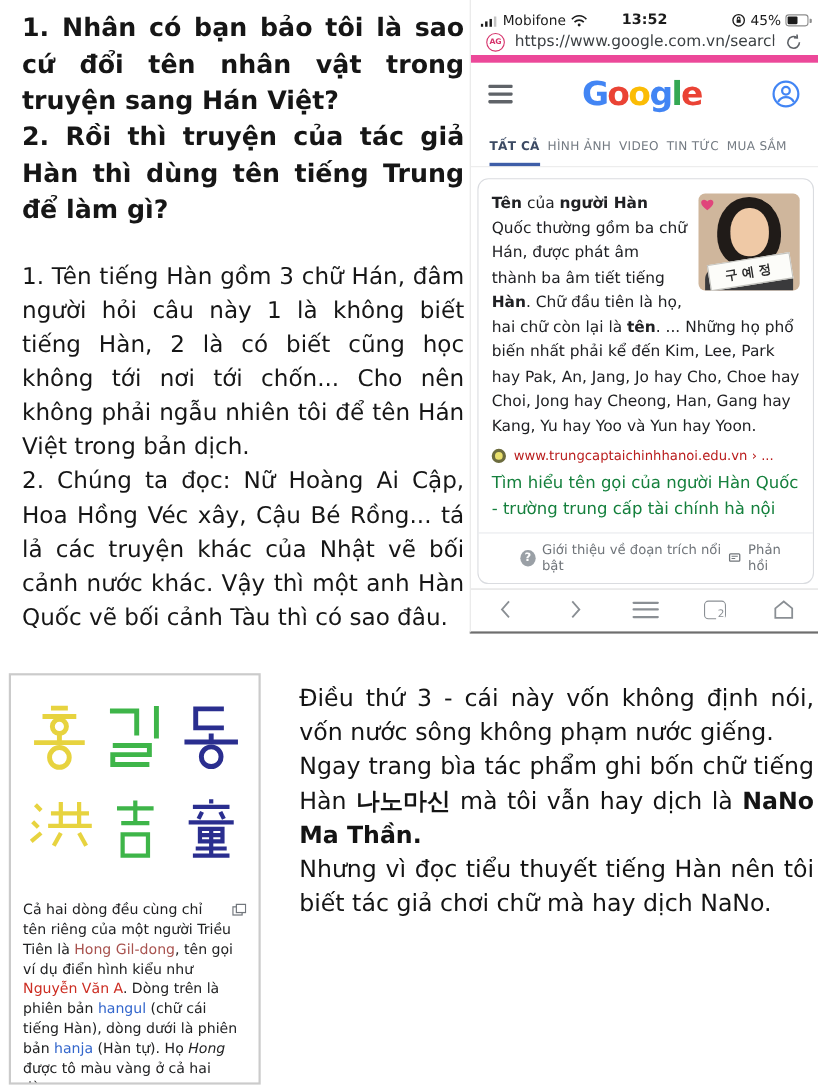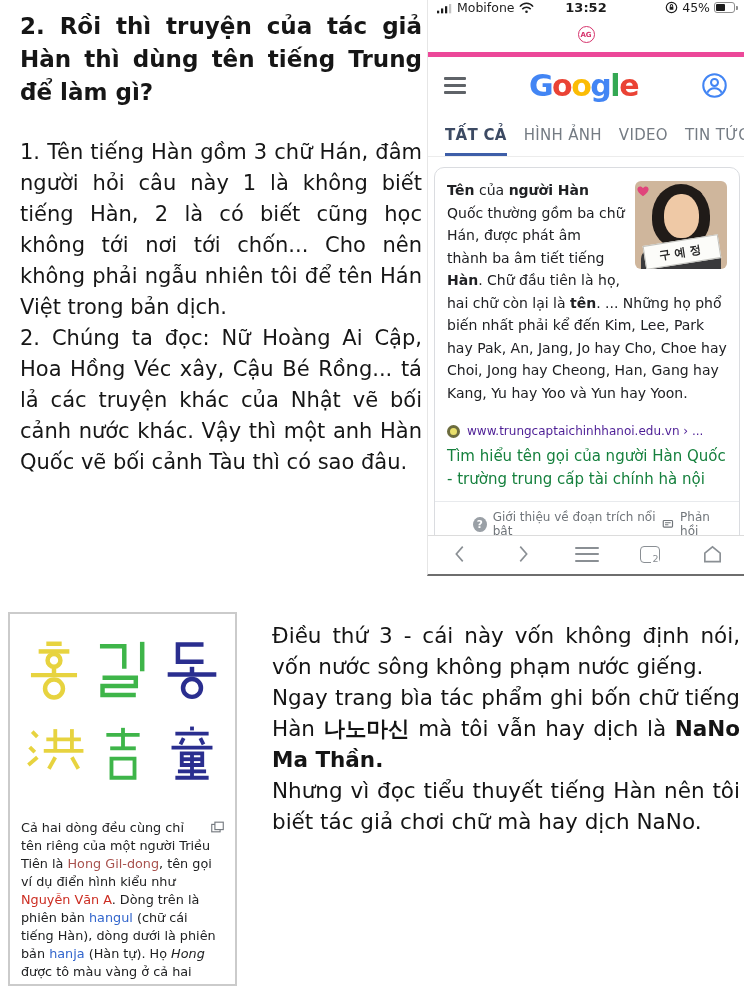--- a/index.html
+++ b/index.html
@@ -14,64 +14,64 @@
   .left-block p.a.first { margin-top:28px; }
 
   
   .right-block { position:absolute; left:272px; top:620px; width:468px; color:#141414; }
   .right-block p { font-size:21.5px; line-height:31px; text-align:justify; }
   .right-block b { font-weight:bold; }
 
   
   .phone { position:absolute; left:427px; top:0; width:317px; height:576px; background:#fff;
            border-left:1px solid #e6e6e6; border-bottom:2px solid #6e6e6e; overflow:hidden; }
-  .status-bar { height:26px; display:flex; align-items:flex-start; padding:0 9px; font-size:12.5px; color:#1c1c1c; }
+  .status-bar { height:26px; display:flex; align-items:flex-end; padding:0 9px; font-size:12.5px; color:#1c1c1c; }
   .sb-left { flex:1; display:flex; align-items:center; gap:4px; }
   .sb-time { font-weight:bold; font-size:13px; }
   .sb-right { flex:1; display:flex; align-items:center; gap:4px; justify-content:flex-end; font-size:12.5px; }
   .batt { width:21px; height:11px; border:1px solid #8d8d8d; border-radius:3px; position:relative; }
   .batt::after { content:""; position:absolute; right:-3.5px; top:2.5px; width:2px; height:4px; background:#8d8d8d; border-radius:0 1px 1px 0; }
   .batt i { position:absolute; left:1px; top:1px; bottom:1px; width:45%; background:#1c1c1c; border-radius:1px; }
 
-  .address-bar { height:31px; display:flex; align-items:center; gap:9px; padding:0 14px; border-bottom:5px solid #ec4899;flex-direction:column; }
+  .address-bar { height:31px; display:flex; align-items:center; gap:9px; padding:0 14px; border-bottom:7px solid #ec4899; }
   .favicon-ag { width:17px; height:17px; border:1.6px solid #d6336c; border-radius:50%; color:#d6336c;
                 font-size:7px; font-weight:bold; display:flex; align-items:center; justify-content:center; flex:none; }
   .url-text { flex:1; font-size:14px; color:#3c4043; white-space:nowrap; overflow:hidden; }
 
   .g-header { height:56px; display:flex; align-items:center; justify-content:space-between; padding:0 16px; }
   .menu-ic { width:22px; display:flex; flex-direction:column; gap:4px; }
   .menu-ic i { height:3px; background:#5f6368; border-radius:1px; }
   .g-logo { font-size:30px; font-weight:bold; letter-spacing:-1.5px; }
   .gl-b { color:#4285F4; } .gl-r { color:#EA4335; } .gl-y { color:#FBBC05; } .gl-g { color:#34A853; }
 
   .search-box { margin:2px 16px 0; height:40px; border:1.5px solid #dfe1e5; border-radius:10px;
                 display:flex; align-items:center; gap:10px; padding:0 12px; }
   .query { flex:1; font-size:15.5px; color:#202124; white-space:nowrap; overflow:hidden; }
   .clear-x { font-size:19px; color:#70757a; line-height:1; }
 
-  .tabs { margin-top:13px; display:flex; gap:17px; padding-left:17px; font-size:15px; letter-spacing:.3px;
+  .tabs { margin-top:13px; display:flex; gap:7px; padding-left:17px; font-size:11px; letter-spacing:.3px;
           color:#747b83; border-bottom:1px solid #ececec; white-space:nowrap; }
   .tab { padding-bottom:9px; }
   .tab.active { color:#3c4a63; font-weight:bold; border-bottom:3px solid #3e5ea8; }
 
   .card { margin:10px 4px 0 6px; border:1px solid #dadce0; border-radius:10px; padding:11px 12px 0; background:#fff; }
   .snippet-text { font-size:14px; line-height:22.5px; color:#202124; }
   .snippet-text b { font-weight:bold; }
   .photo { float:right; width:92px; height:88px; margin:2px 0 8px 10px; border-radius:6px;
            position:relative; overflow:hidden; background:#cfb69c; }
   .photo .hair { position:absolute; left:17px; top:3px; width:58px; height:64px; background:#201b18; border-radius:50% 50% 44% 44%; }
   .photo .face { position:absolute; left:29px; top:13px; width:35px; height:44px; background:#efc9a6; border-radius:48% 48% 46% 46%; }
   .photo .bangs { position:absolute; left:26px; top:6px; width:41px; height:16px; background:#201b18; border-radius:50%; }
   .photo .body { position:absolute; bottom:0; left:6px; width:80px; height:20px; background:#3a3a3c; border-radius:10px 10px 0 0; }
   .photo .sign { position:absolute; bottom:5px; left:9px; width:76px; height:24px; background:#fcfcf9; border:1px solid #c2c2bd;
                  transform:rotate(-9deg); display:flex; align-items:center; justify-content:center;
                  font-size:11.5px; font-weight:bold; letter-spacing:4px; color:#2a2a2a; }
   .photo .heart { position:absolute; left:2px; top:5px; }
 
-  .source-row { display:flex; align-items:center; gap:7px; margin-top:20px; font-size:12px; color:#4c1d95; }
+  .source-row { display:flex; align-items:center; gap:7px; margin-top:8px; font-size:12px; color:#b91c1c; }
   .favicon-dot { width:13px; height:13px; border-radius:50%; border:3px solid #6c6c3e; background:#e9e06c; flex:none; }
   .result-title { font-size:15px; line-height:23px; color:#15803d; margin:7px 0 10px; }
   .card-footer { border-top:1px solid #e8eaed; margin:0 -12px; padding:8px 12px 9px 38px;
                  display:flex; align-items:center; justify-content:space-between; font-size:12px; color:#70757a; }
   .foot-left, .foot-right { display:flex; align-items:center; gap:6px; }
   .q-ic { width:15px; height:15px; border-radius:50%; background:#9aa0a6; color:#fff; font-size:10.5px; font-weight:bold;
           display:inline-flex; align-items:center; justify-content:center; }
 
   .nav-bar { position:absolute; left:0; right:0; bottom:2px; height:37px; border-top:1px solid #dcdcdc;
              display:flex; align-items:center; justify-content:space-around; background:#fff; color:#8a8f94; }
@@ -90,20 +90,21 @@
   .cap-expand { float:right; margin:2px 0 4px 6px; }
   .lk-maroon { color:#a8524e; } .lk-red { color:#cc2d22; } .lk-blue { color:#3366cc; }
   .wiki-caption em { font-style:italic; }
 </style>
 </head>
 <body>
 
 <div class="canvas">
 
   <section class="left-block">
+    <p class="q">1. Nhân có bạn bảo tôi là sao cứ đổi tên nhân vật trong truyện sang Hán Việt?</p>
     <p class="q">2. Rồi thì truyện của tác giả Hàn thì dùng tên tiếng Trung để làm gì?</p>
     <p class="a first">1. Tên tiếng Hàn gồm 3 chữ Hán, đâm người hỏi câu này 1 là không biết tiếng Hàn, 2 là có biết cũng học không tới nơi tới chốn... Cho nên không phải ngẫu nhiên tôi để tên Hán Việt trong bản dịch.</p>
     <p class="a">2. Chúng ta đọc: Nữ Hoàng Ai Cập, Hoa Hồng Véc xây, Cậu Bé Rồng... tá lả các truyện khác của Nhật vẽ bối cảnh nước khác. Vậy thì một anh Hàn Quốc vẽ bối cảnh Tàu thì có sao đâu.</p>
   </section>
 
   <section class="phone">
 
     <div class="status-bar">
       <div class="sb-left">
         <svg width="16" height="12" viewBox="0 0 18 12">

